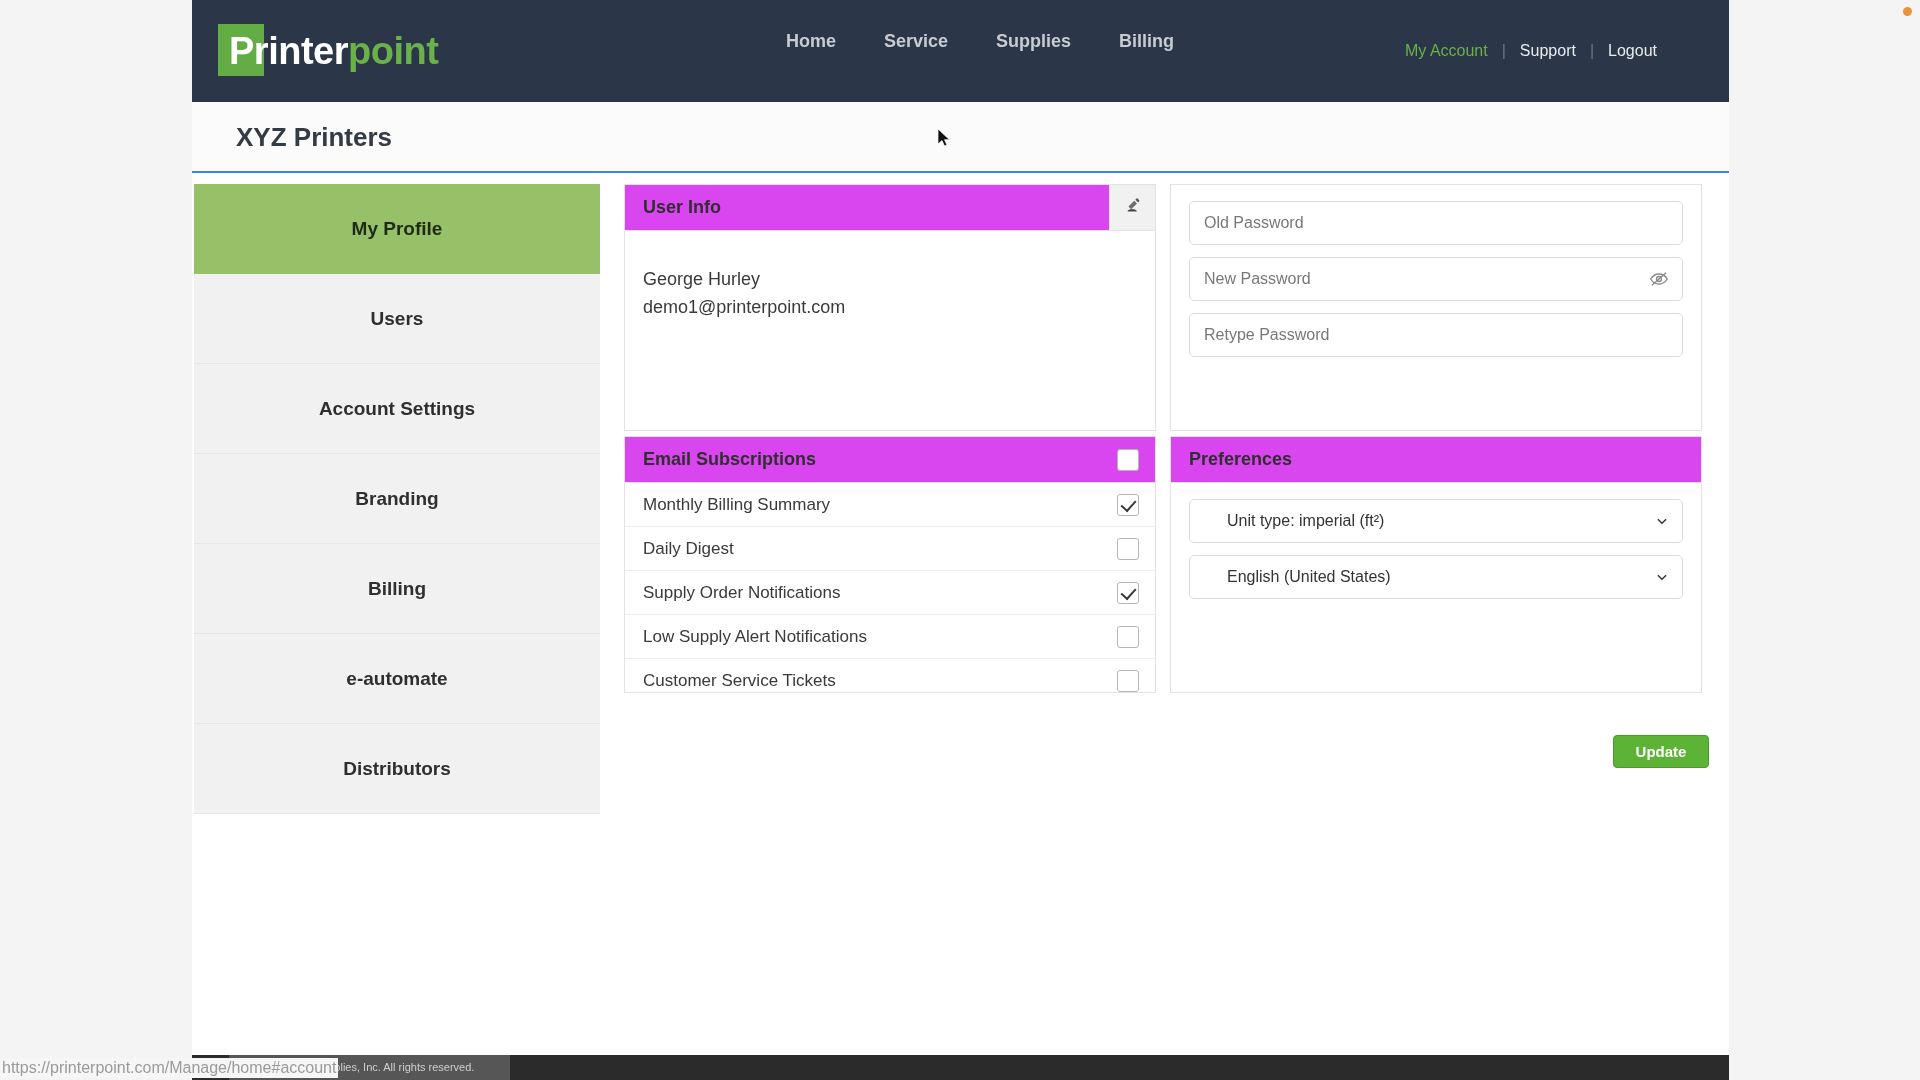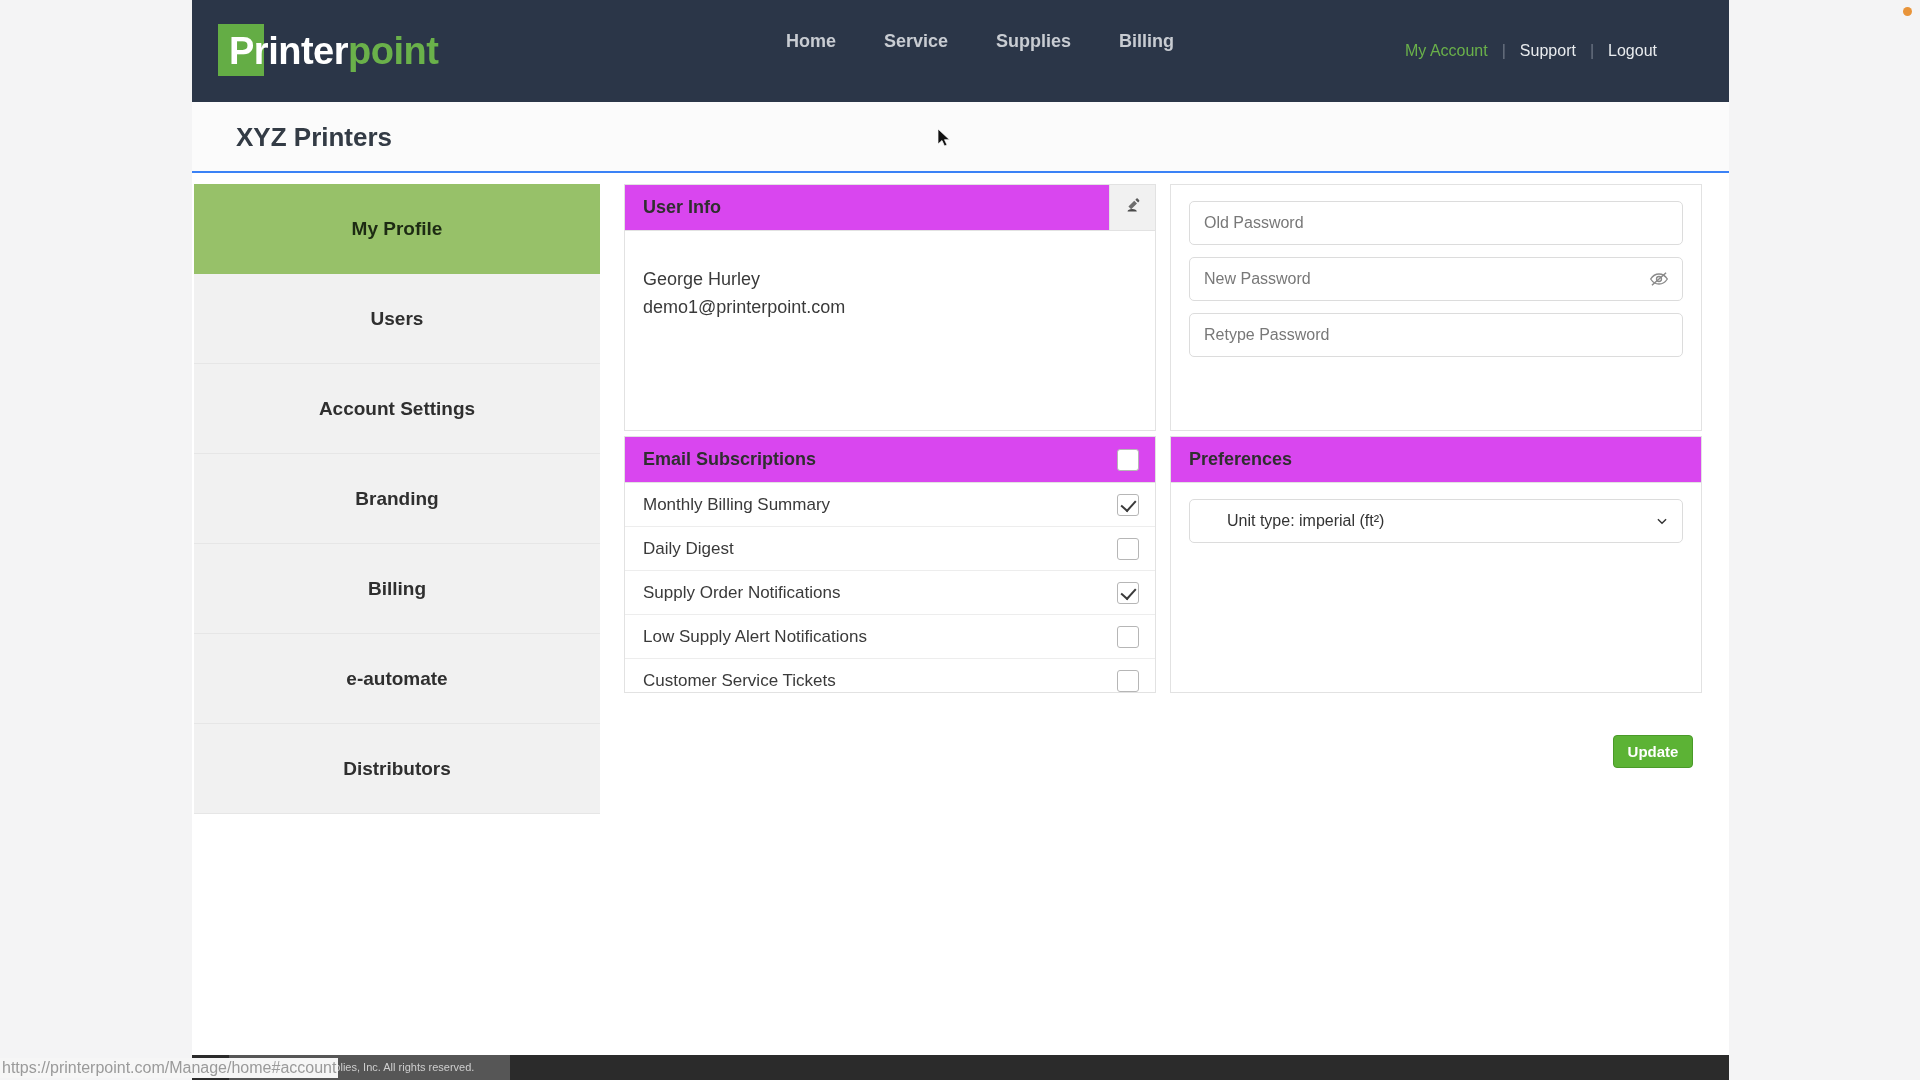--- a/index.html
+++ b/index.html
@@ -294,21 +294,21 @@
     display: flex;
     align-items: center;
     justify-content: center;
   }
 
   
   #update-btn {
     position: absolute;
     left: 1613px;
     top: 735px;
-    width: 80px;
+    width: 96px;
     height: 33px;
     background: #5cb335;
     border: 1px solid #4a9a29;
     border-radius: 4px;
     color: #ffffff;
     font-size: 15px;
     font-weight: bold;
     display: flex;
     align-items: center;
     justify-content: center;
@@ -502,20 +502,28 @@
 
           <div class="sel" style="margin-bottom:12px;">
             <span class="sel-val">Unit type: imperial (ft²)</span>
             <span class="chev">
               <svg width="14" height="14" viewBox="0 0 24 24" aria-hidden="true">
                 <polyline points="5,9 12,16 19,9" fill="none" stroke="#333" stroke-width="2.4"></polyline>
               </svg>
             </span>
           </div>
 
+          <div class="sel">
+            <span class="sel-val">English (United States)</span>
+            <span class="chev">
+              <svg width="14" height="14" viewBox="0 0 24 24" aria-hidden="true">
+                <polyline points="5,9 12,16 19,9" fill="none" stroke="#333" stroke-width="2.4"></polyline>
+              </svg>
+            </span>
+          </div>
         </div>
       </div>
 
     </div>
 
     <div id="update-btn" style="left:1421px; top:735px;">Update</div>
 
   </div>
 
   <div id="footer">

